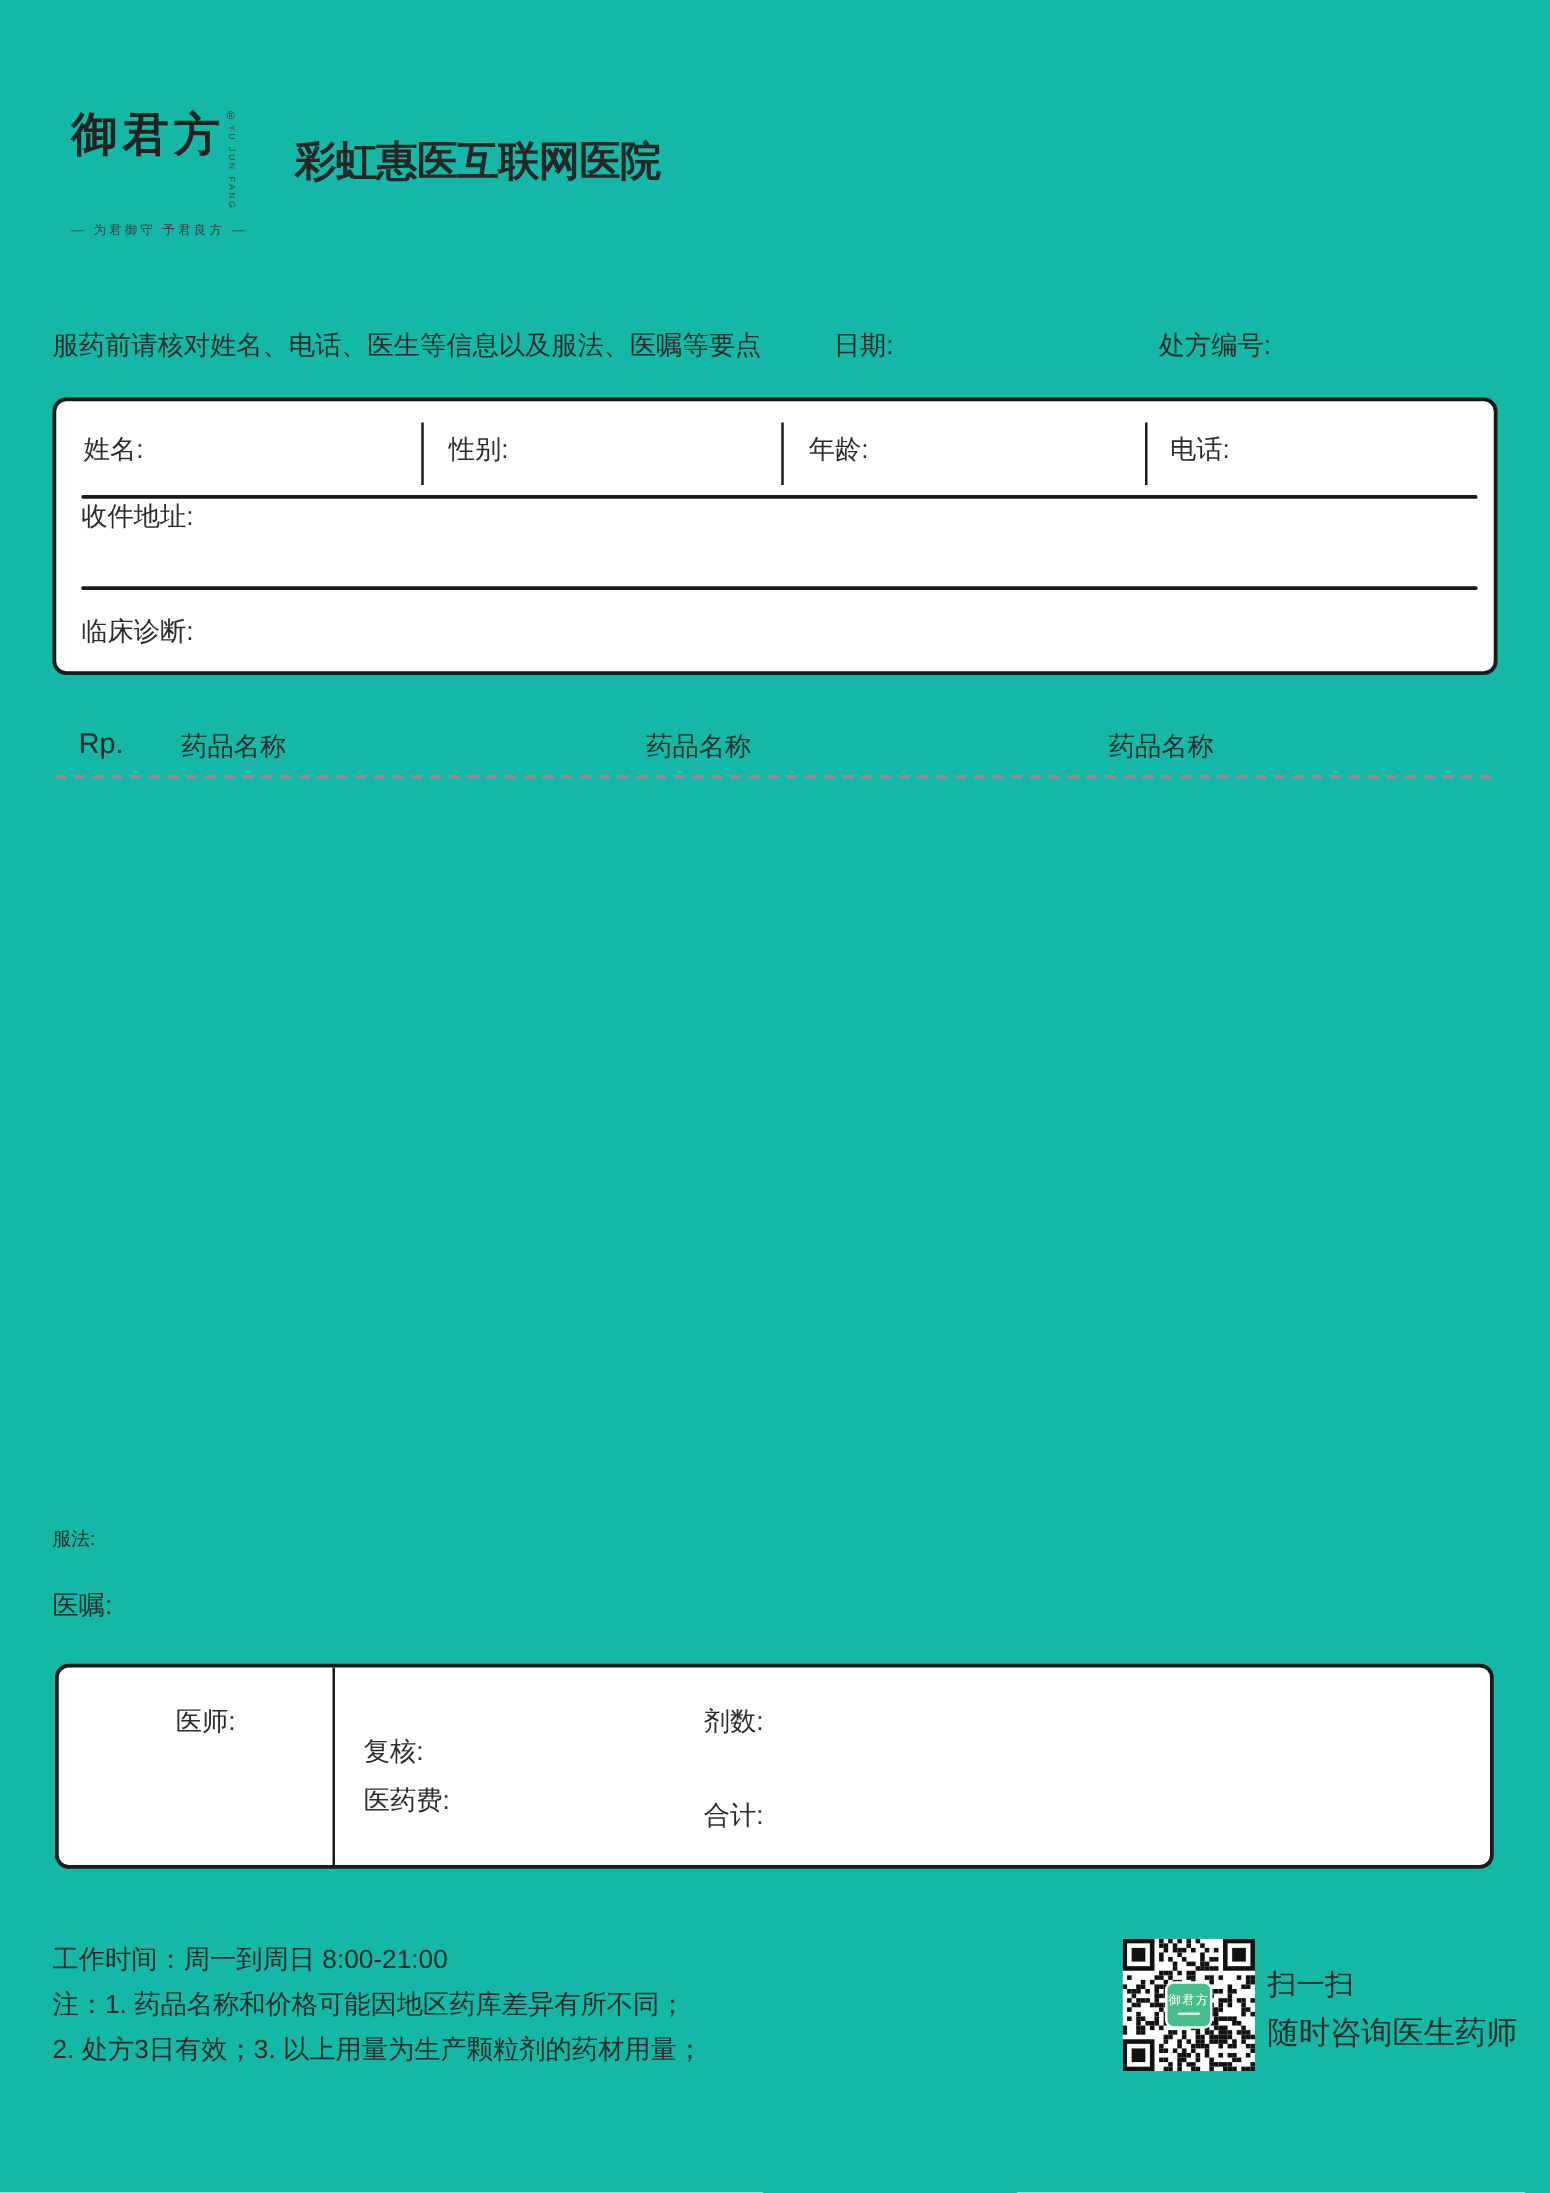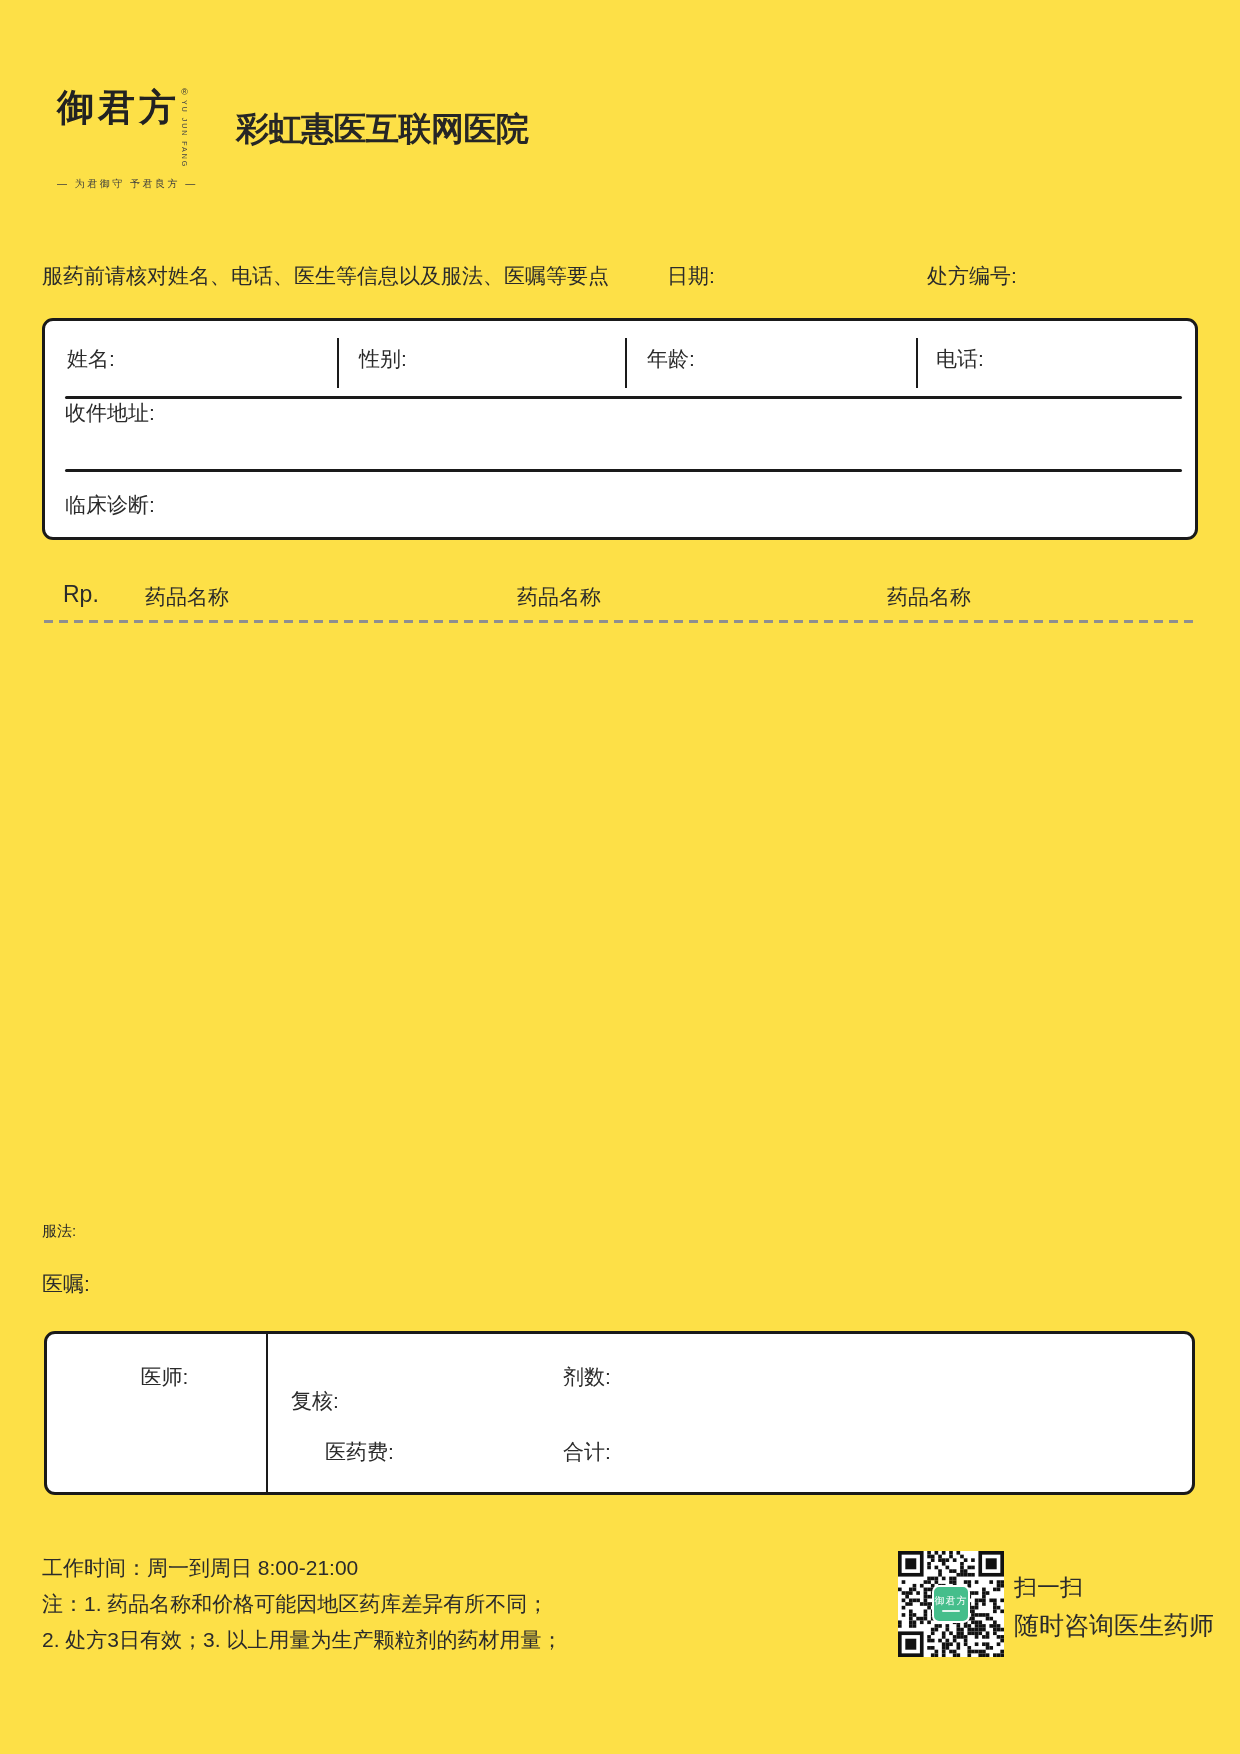--- a/index.html
+++ b/index.html
@@ -1,20 +1,20 @@
 <!DOCTYPE html>
 <html><head>
 <meta charset="utf-8">
 <style>
   * { margin:0; padding:0; box-sizing:border-box; }
   html,body { background:#ffffff; }
   .page {
     position:relative;
     width:1240px; height:1754px;
-    background:#fde047;
+    background:#14b8a6;
     color:#2b2b2b;
     font-family:"Liberation Sans","DejaVu Sans",sans-serif;
     overflow:hidden;
   }
   .abs { position:absolute; }
 
   
   .logo-block { position:absolute; left:57px; top:86px; }
   .logo-row { display:flex; align-items:flex-start; }
   .logo-name {
@@ -89,21 +89,21 @@
     border:3px solid #1a1a1a; border-radius:11px;
     display:flex; background:#fff;text-align:center;
   }
   .sb-left {
     width:221px; border-right:2px solid #1a1a1a;
     padding:29px 0 0 16px; font-size:21px;
   }
   .sb-right { flex:1; position:relative; font-size:21px; }
   .sb-review { position:absolute; left:23px;  top:29px;margin-top:24px; }
   .sb-dose   { position:absolute; left:295px; top:29px; }
-  .sb-fee    { position:absolute; left:23px;  top:104px;margin-left:34px; }
+  .sb-fee    { position:absolute; left:23px;  top:92px; }
   .sb-total  { position:absolute; left:295px; top:104px; }
 
   
   .footer-text { position:absolute; left:42px; top:1550px; font-size:21px; line-height:36px; }
   .qr-wrap { position:absolute; left:898px; top:1551px; width:106px; height:106px; }
   .qr-wrap svg { display:block; }
   .qr-badge {
     position:absolute; left:50%; top:50%; transform:translate(-50%,-50%);
     width:38px; height:38px; border-radius:7px;
     border:2px solid #ffffff;

